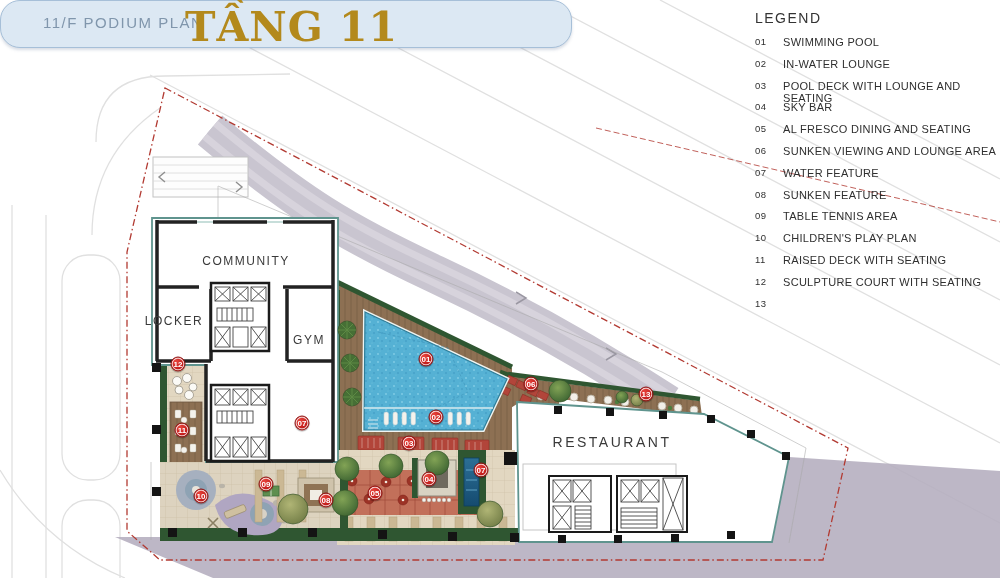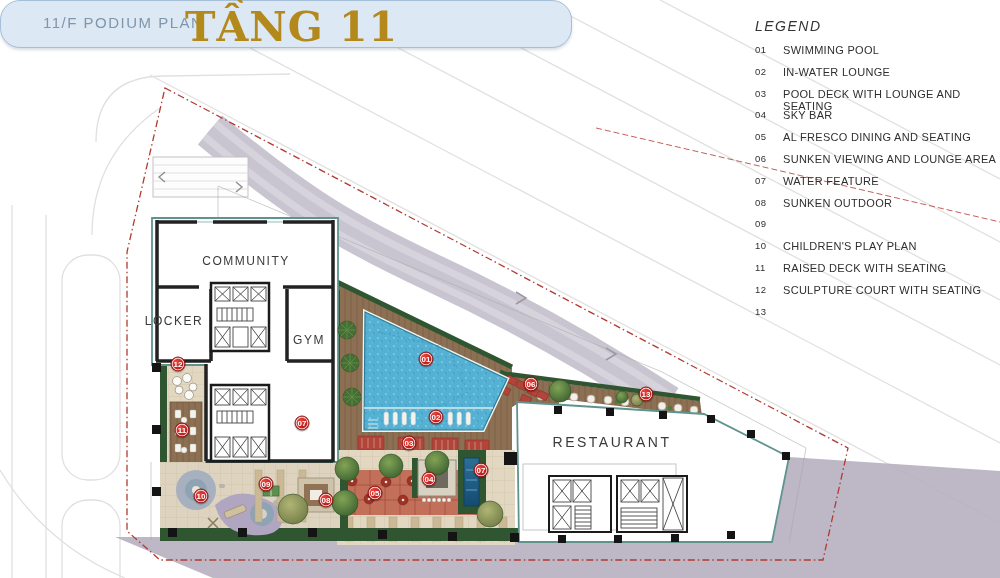--- a/index.html
+++ b/index.html
@@ -17,21 +17,21 @@
   
   .title-box{position:absolute;left:0;top:0;width:572px;height:48px;background:var(--title-box-bg);
     border:1.5px solid var(--title-box-border);border-radius:20px;box-sizing:border-box;
     box-shadow:0 2px 3px rgba(100,120,150,.25);}
   .title-left{position:absolute;left:42px;top:13px;font-size:15px;letter-spacing:1.5px;
     color:var(--title-label-blue);white-space:nowrap;}
   .title-main{position:absolute;left:184px;top:2px;font-family:"DejaVu Serif","Liberation Serif",serif;
     font-weight:bold;font-size:41px;color:var(--title-gold);letter-spacing:1px;white-space:nowrap;}
   
   .legend{position:absolute;left:755px;top:6px;width:242px;color:var(--legend-text);}
-  .legend-heading{font-size:14px;letter-spacing:1.5px;color:#333;margin:12px 0 10px 0;font-style:italic;}
+  .legend-heading{font-size:14px;letter-spacing:1.5px;color:#333;margin:4px 0 10px 0;}
   .legend-row{display:flex;height:21.8px;align-items:flex-start;}
   .lnum{width:28px;font-size:9.5px;letter-spacing:.5px;}
   .llab{flex:1;font-size:11px;letter-spacing:.3px;}
   
   .room-label{position:absolute;transform:translate(-50%,-50%);font-size:12px;letter-spacing:1.5px;
     color:#3a3a3a;white-space:nowrap;}
   .room-label.big{font-size:14px;letter-spacing:2.5px;}
   
   .marker{position:absolute;width:15px;height:15px;border-radius:50%;
     background:radial-gradient(circle at 35% 30%, #e8433b 0%, var(--marker-red) 60%, #a01412 100%);
@@ -469,25 +469,26 @@
     <span class="llab">SUNKEN VIEWING AND LOUNGE AREA</span>
   </div>
 
   <div class="legend-row">
     <span class="lnum">07</span>
     <span class="llab">WATER FEATURE</span>
   </div>
 
   <div class="legend-row">
     <span class="lnum">08</span>
-    <span class="llab">SUNKEN OUTDOOR</span>
+    <span class="llab">SUNKEN FEATURE</span>
   </div>
 
   <div class="legend-row">
     <span class="lnum">09</span>
+    <span class="llab">TABLE TENNIS AREA</span>
   </div>
 
   <div class="legend-row">
     <span class="lnum">10</span>
     <span class="llab">CHILDREN'S PLAY PLAN</span>
   </div>
 
   <div class="legend-row">
     <span class="lnum">11</span>
     <span class="llab">RAISED DECK WITH SEATING</span>

